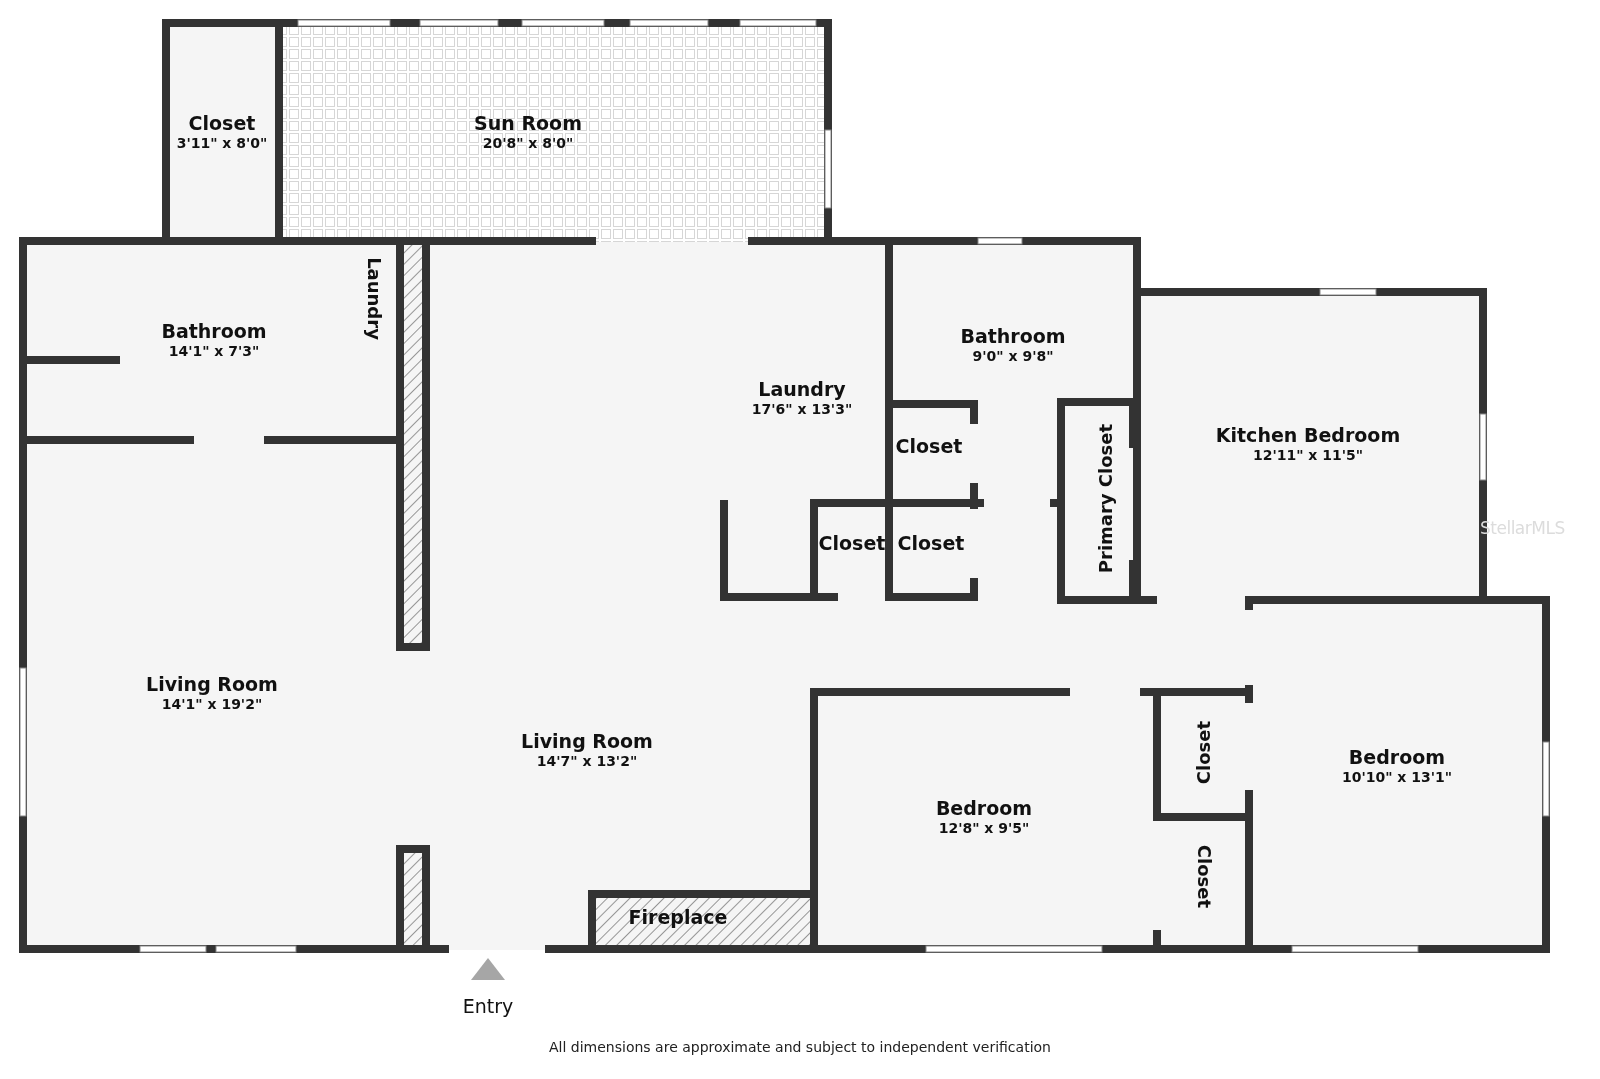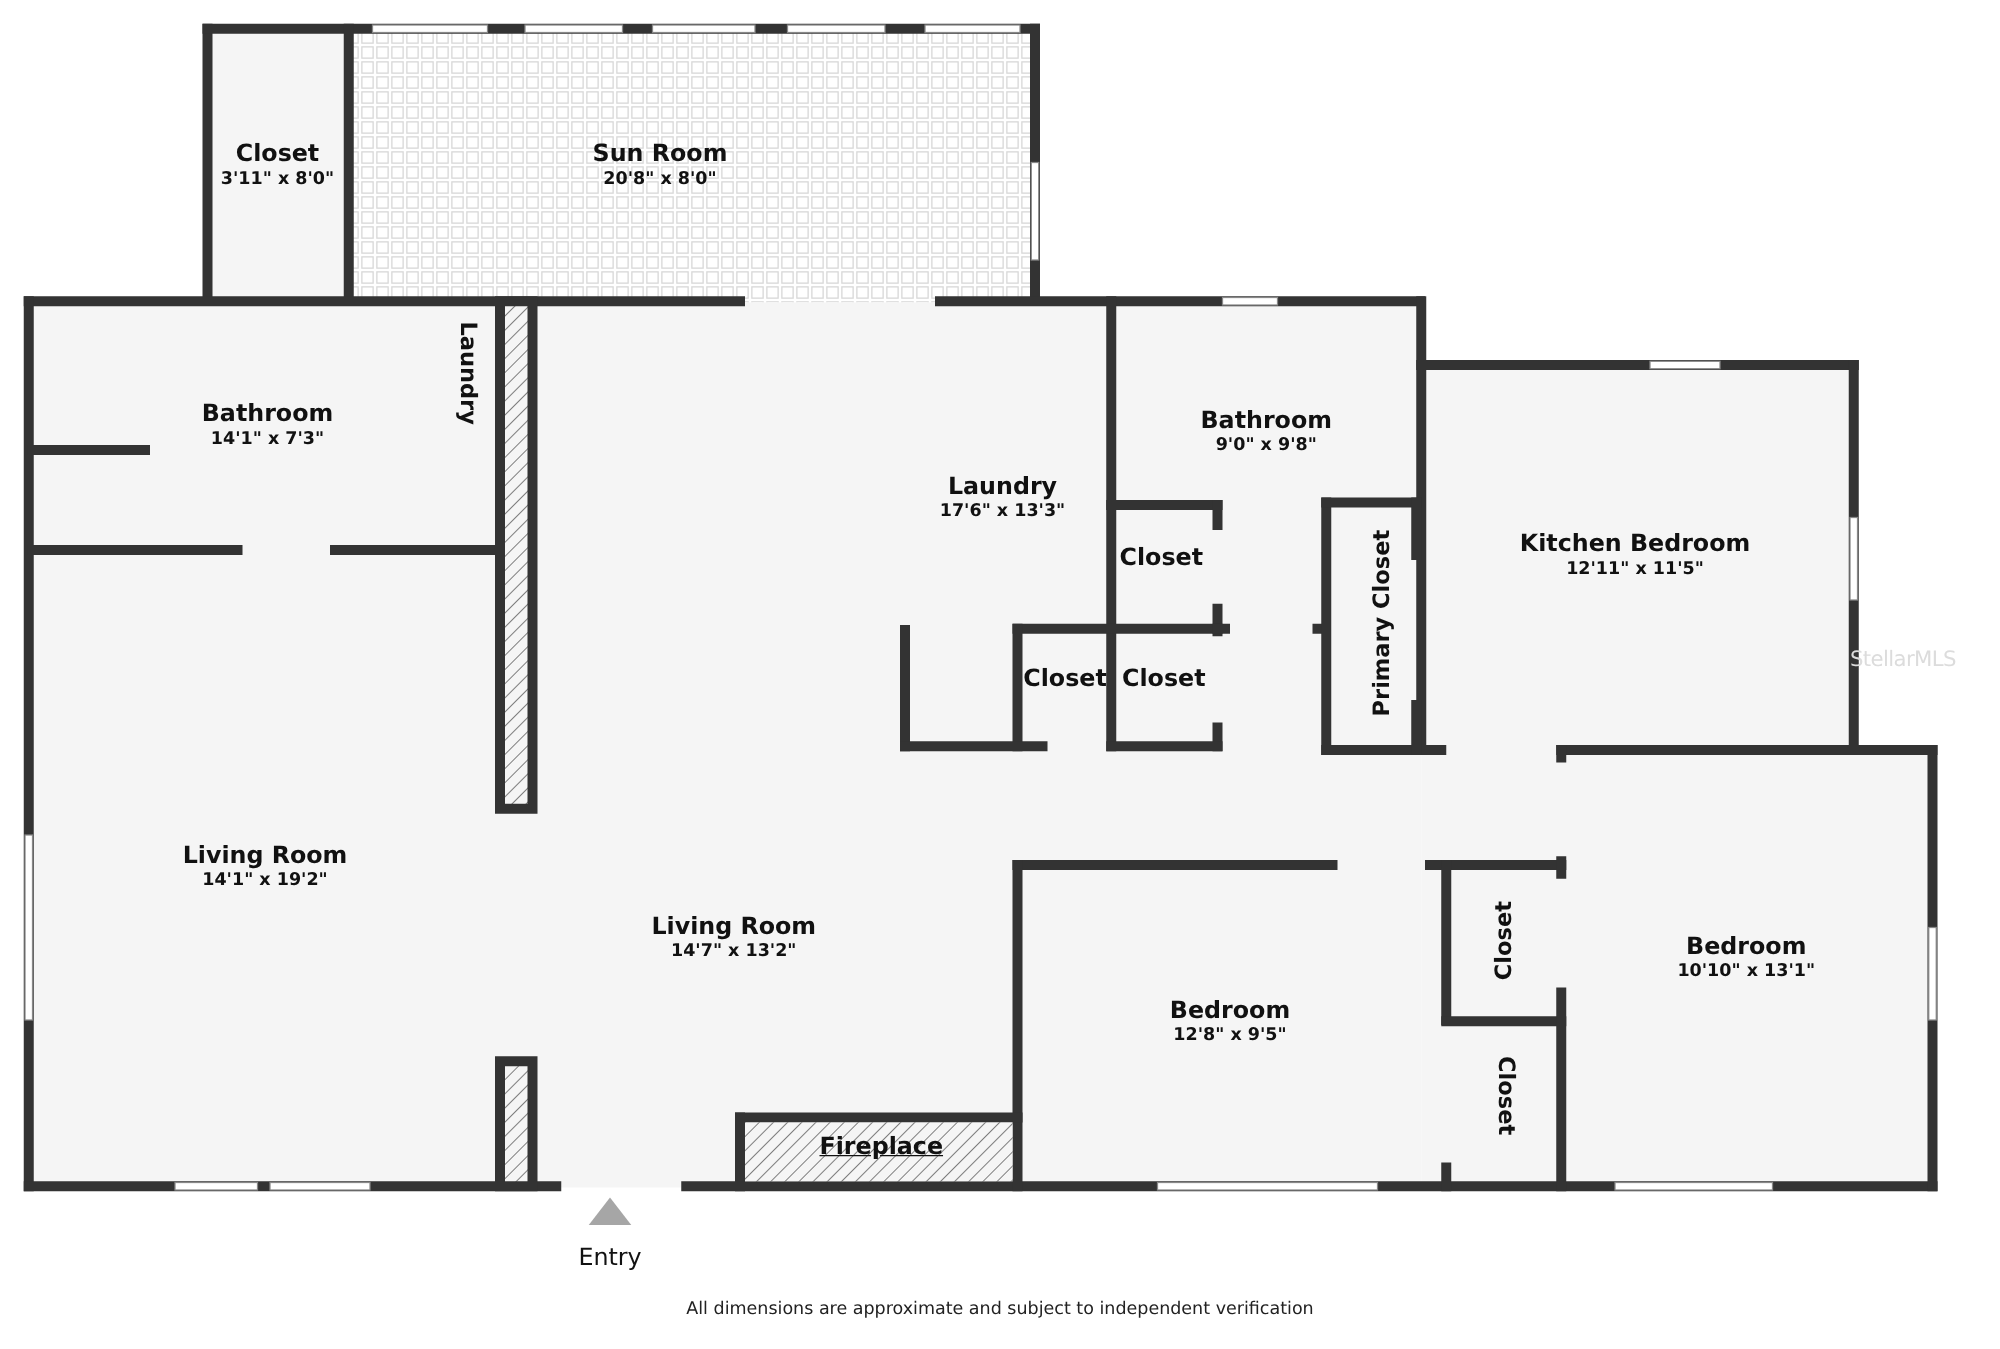--- a/index.html
+++ b/index.html
@@ -171,19 +171,19 @@
 <div class="label" style="left:984px; top:817px;">
   <span class="name">Bedroom</span>
   <span class="dim">12'8" x 9'5"</span>
 </div>
 <div class="vlabel" style="left:1172px; top:742px; transform: rotate(-90deg);">Closet</div>
 <div class="vlabel" style="left:1173px; top:866px; transform: rotate(90deg);">Closet</div>
 <div class="label" style="left:1397px; top:766px;">
   <span class="name">Bedroom</span>
   <span class="dim">10'10" x 13'1"</span>
 </div>
-<div class="label" style="left:705px; top:917px;text-decoration:underline;">
+<div class="label" style="left:678px; top:917px;">
   <span class="name">Fireplace</span>
 </div>
 
 <div class="entry-label" style="left:488px; top:1006px;">Entry</div>
 <div class="watermark">StellarMLS</div>
 <div class="footer">All dimensions are approximate and subject to independent verification</div>
 
 </body></html>

